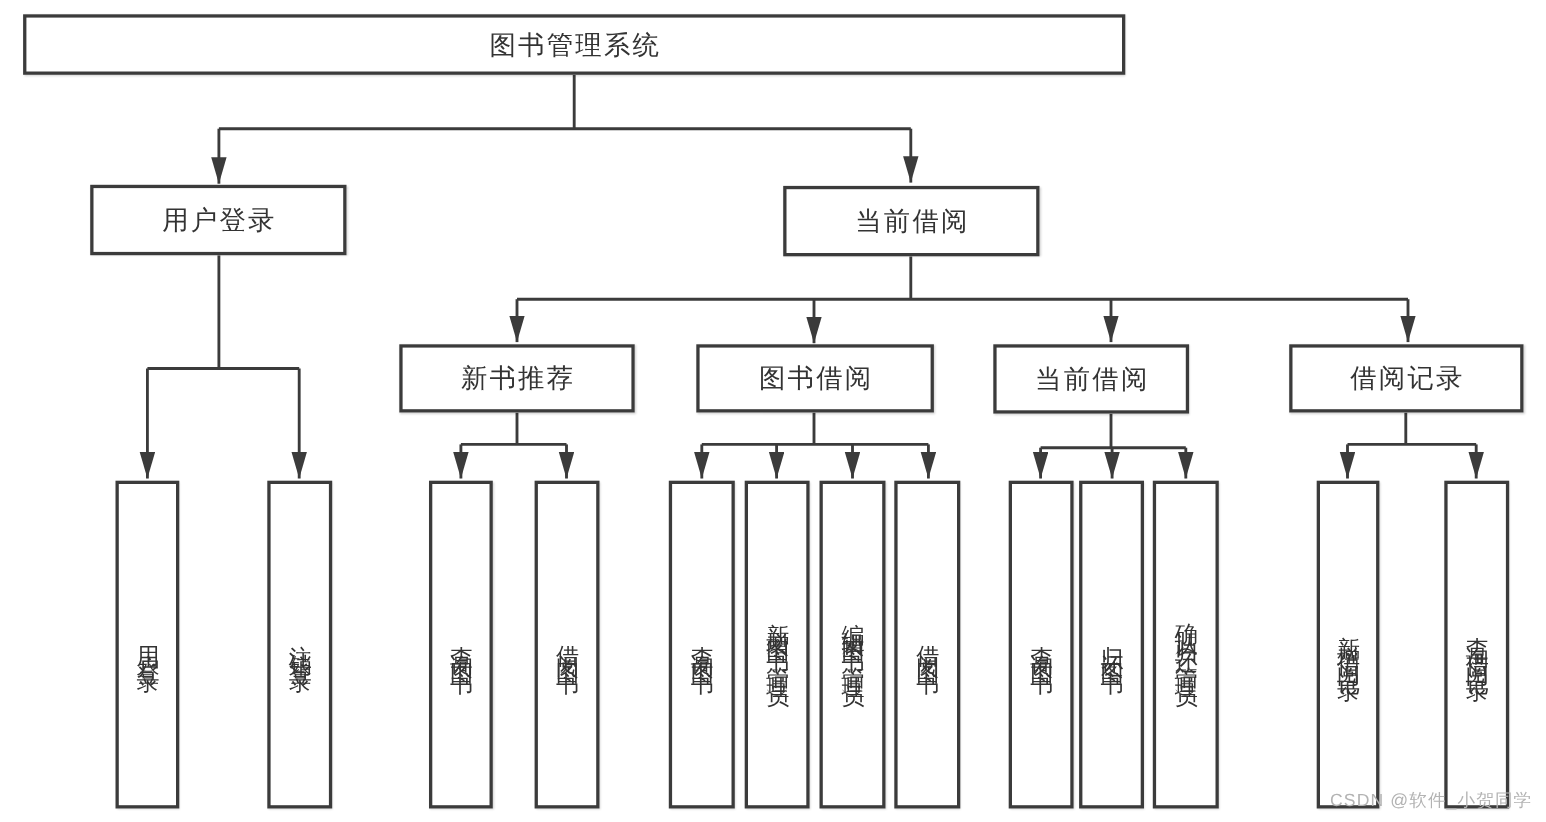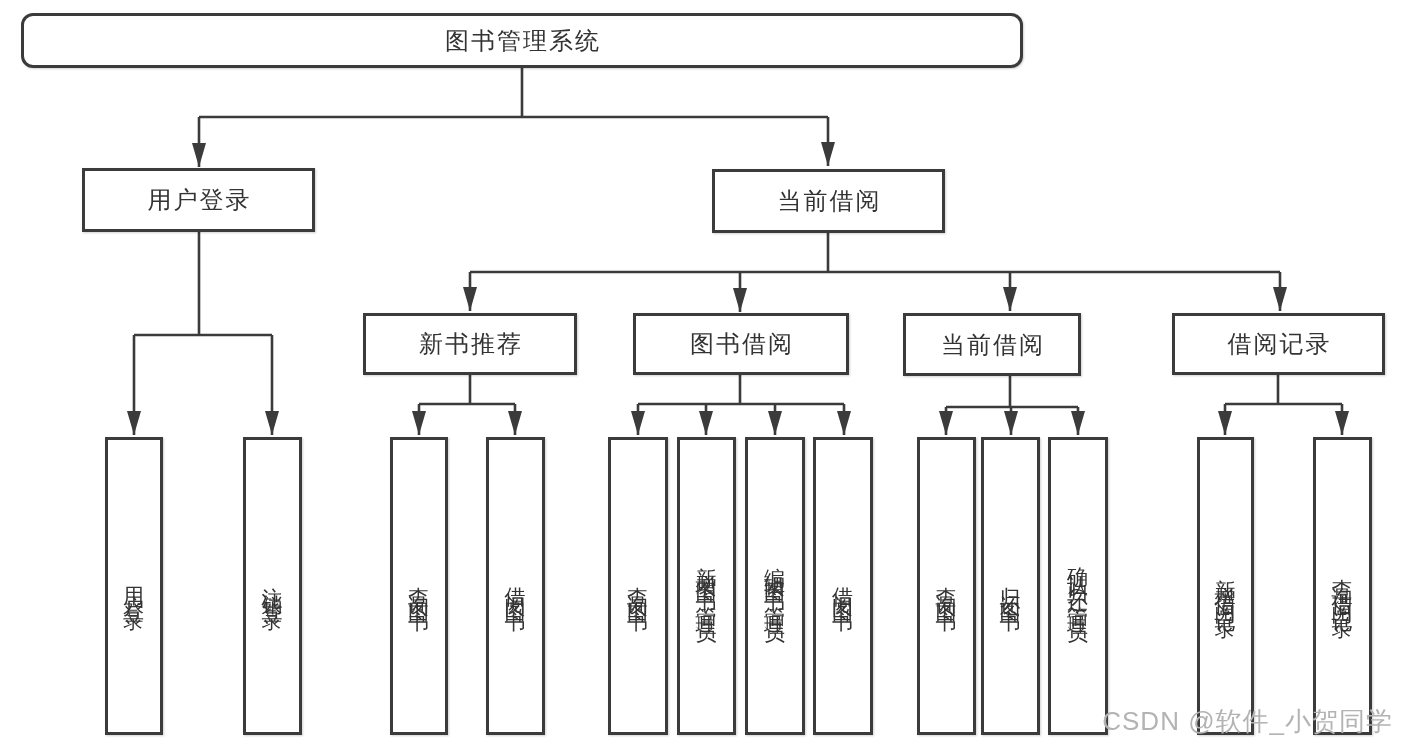--- a/index.html
+++ b/index.html
@@ -45,21 +45,21 @@
     font-size: 21px;
     letter-spacing: 8px;
     line-height: 1;
     white-space: normal;
     text-indent: 0;
   }
   .watermark {
     position: absolute;
     right: 12px;
     bottom: 8px;
-    font-size: 26px;
+    font-size: 16px;
     letter-spacing: 1px;
     color: var(--wm, #b3b3b3);
     z-index: 5;
   }
 </style>
 </head>
 <body>
 
 <div class="stage">
 
@@ -100,21 +100,21 @@
       <line class="wire" x1="946" y1="407" x2="946" y2="435" marker-end="url(#arw)"></line>
       <line class="wire" x1="1011" y1="407" x2="1011" y2="435" marker-end="url(#arw)"></line>
       <line class="wire" x1="1078" y1="407" x2="1078" y2="435" marker-end="url(#arw)"></line>
 
       <path class="wire" d="M1278 375 V404 M1225 404 H1342"></path>
       <line class="wire" x1="1225" y1="404" x2="1225" y2="435" marker-end="url(#arw)"></line>
       <line class="wire" x1="1342" y1="404" x2="1342" y2="435" marker-end="url(#arw)"></line>
     </g>
   </svg>
 
-  <div class="node" style="left:21px;top:13px;width:1002px;height:55px;border-radius:12px;">
+  <div class="node" style="left:21px;top:13px;width:1002px;height:55px;">
     <span class="lbl">图书管理系统</span>
   </div>
 
   <div class="node" style="left:82px;top:168px;width:233px;height:64px;">
     <span class="lbl">用户登录</span>
   </div>
   <div class="node" style="left:712px;top:169px;width:233px;height:64px;">
     <span class="lbl">当前借阅</span>
   </div>
 

